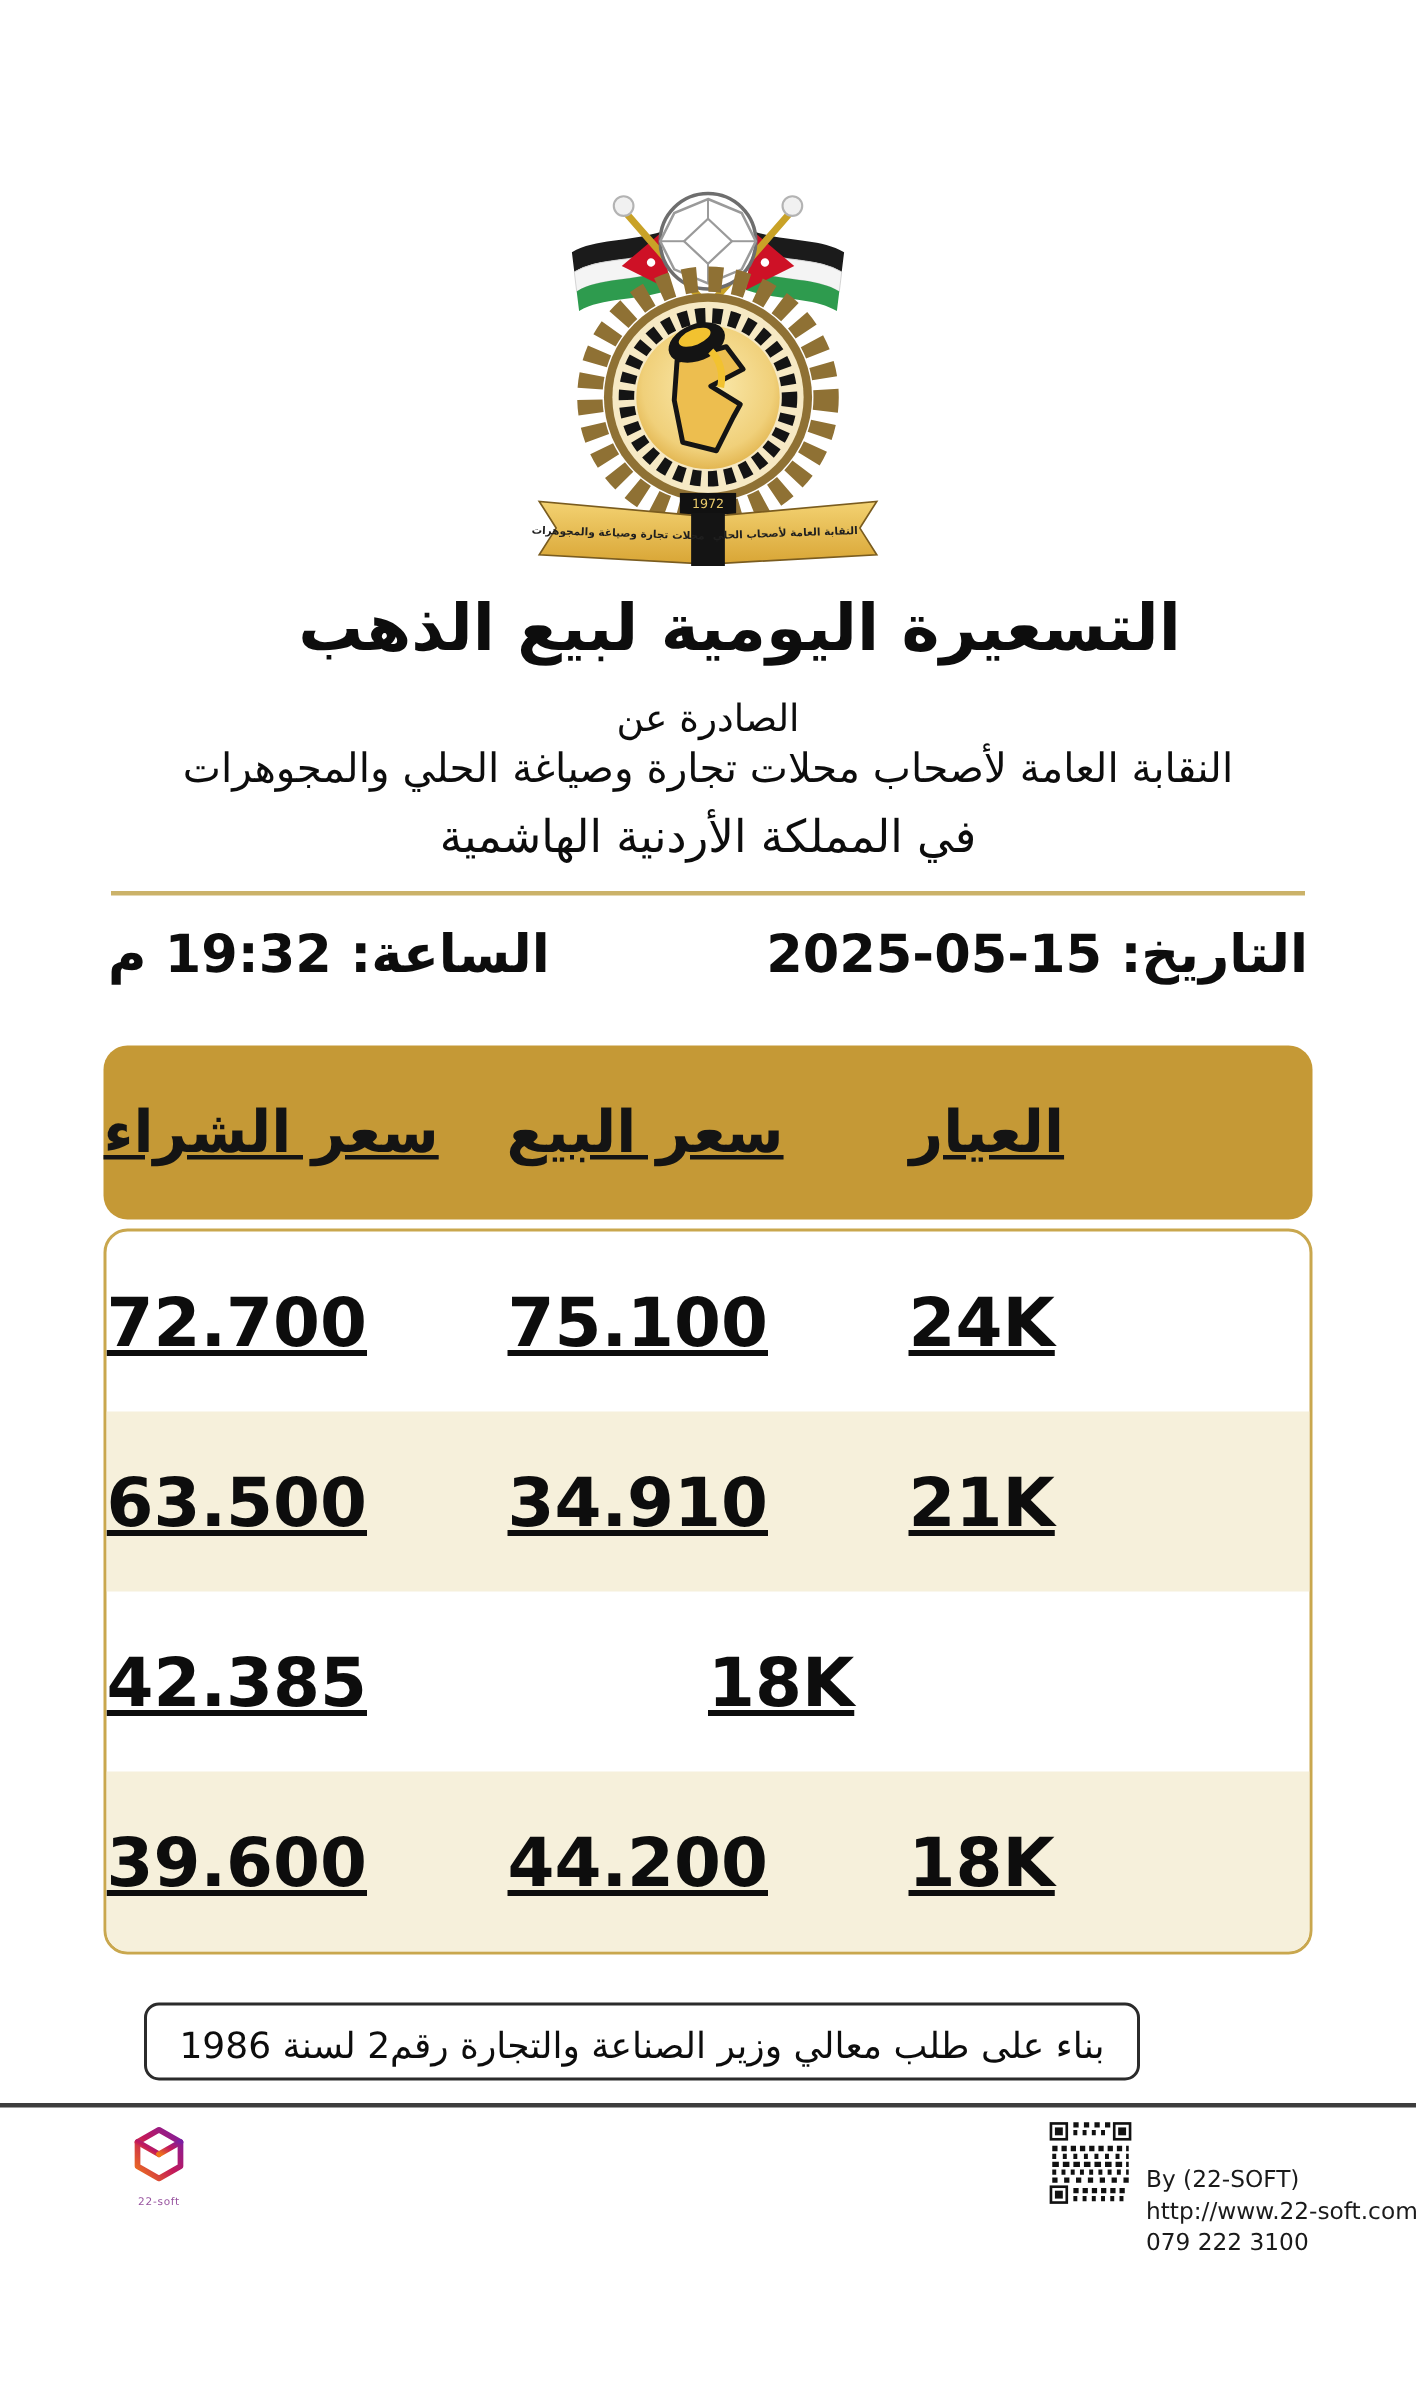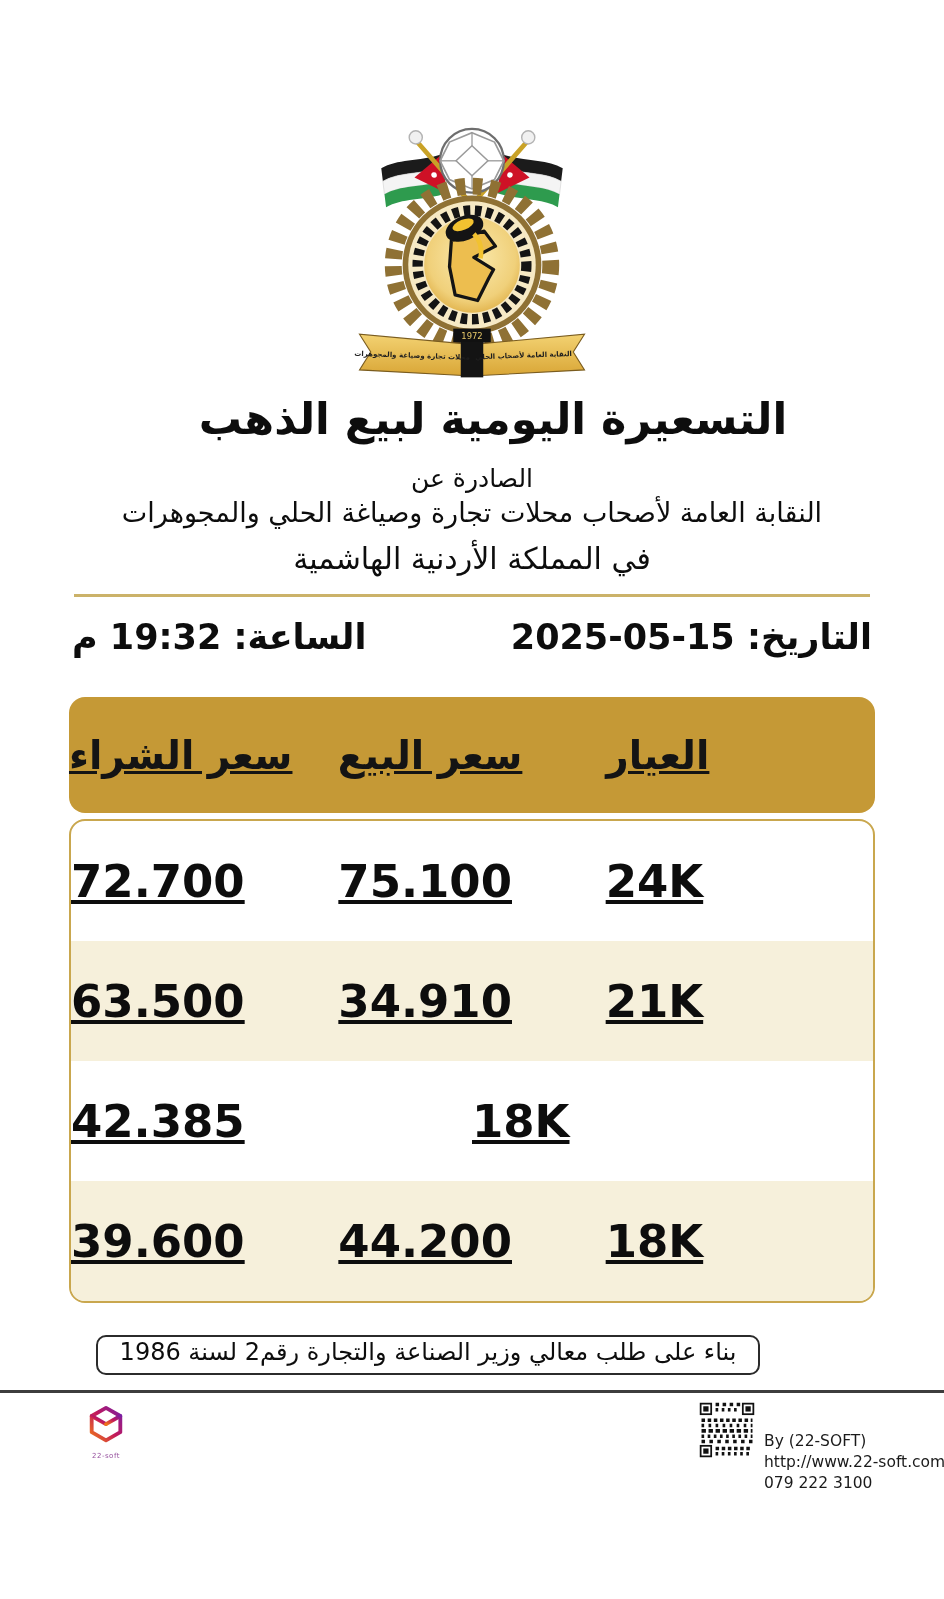--- a/index.html
+++ b/index.html
@@ -50,21 +50,21 @@
     height: 120px; display: flex; align-items: center;
     font-size: 45px; font-weight: bold;
   }
   .pt-row.alt { background: #F6F0DB; }
   .pt-cell { flex: 1 1 0; text-align: left; text-decoration: underline; }
   
   .note-box {
     width: fit-content; margin: 32px auto 0;
     transform: translateX(-44px);
     border: 2.5px solid #2b2b2b; border-radius: 10px;
-    padding: 1px 22px 7px;
+    padding: 13px 22px 7px;
     font-size: 24px; text-align: center;
   }
   
   .footer-line {
     width: 944px; height: 3px; margin-top: 15px;
     background: #3d3d3d; border: none;
   }
   .footer { position: relative; direction: ltr; height: 200px; }
   .cube-logo { position: absolute; left: 84px; top: 12px; width: 44px; text-align: center; }
   .cube-caption { font-size: 7px; color: #96519E; margin-top: 1px; letter-spacing: .5px; }

